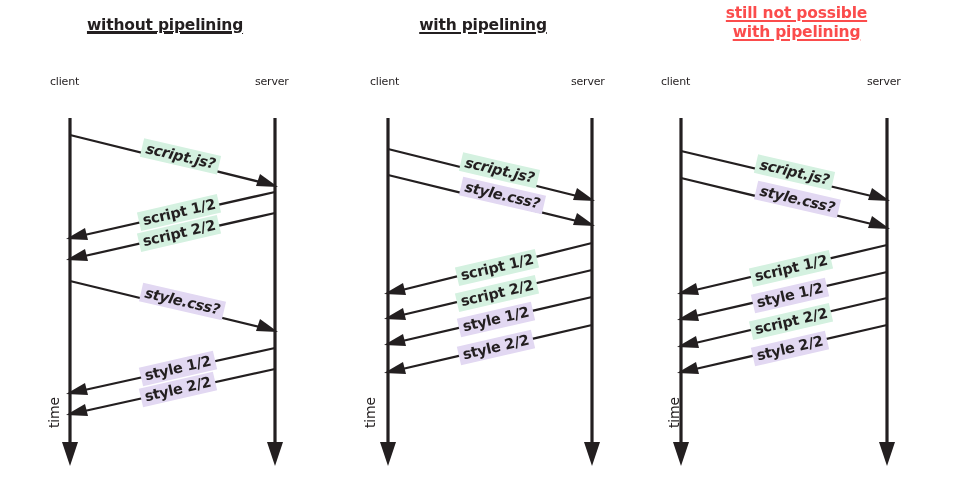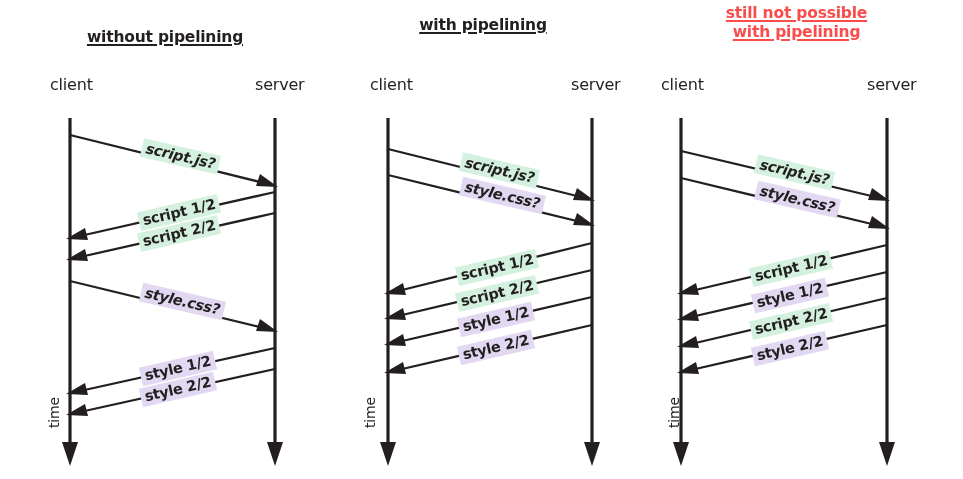--- a/index.html
+++ b/index.html
@@ -39,21 +39,21 @@
     display: block;
     text-decoration: underline;
     text-underline-offset: 2px;
     text-decoration-thickness: 1.5px;
     line-height: 19px;
   }
   .panel-title .tline.red { color: #fb4c4c; }
 
   .actor-label {
     position: absolute;
-    font-size: 16px;
+    font-size: 11px;
     color: #231f20;
     white-space: nowrap;
     letter-spacing: -0.2px;
   }
   .time-label {
     position: absolute;
     font-size: 14px;
     color: #231f20;
     transform: rotate(-90deg);
     transform-origin: left top;
@@ -95,21 +95,21 @@
   .msg-label.purple { background: #e2d8f2; }
   .msg-label.plain  { font-style: normal; }
 </style>
 </head>
 <body>
 
 <div id="page">
 
   <div class="panel" id="panel-1">
 
-    <div class="panel-title" style="top:28px;">
+    <div class="panel-title" style="top:16px;text-decoration:underline;">
       <span class="tline">without pipelining</span>
     </div>
 
     <div class="actor-label" style="left:50px; top:75px;">client</div>
     <div class="actor-label" style="left:255px; top:75px;">server</div>
     <div class="time-label" style="left:46px; top:428px;">time</div>
 
     <svg class="lanes" viewBox="0 0 330 479">
 
       <path class="lifeline" d="M70,118 L70,448"></path>

